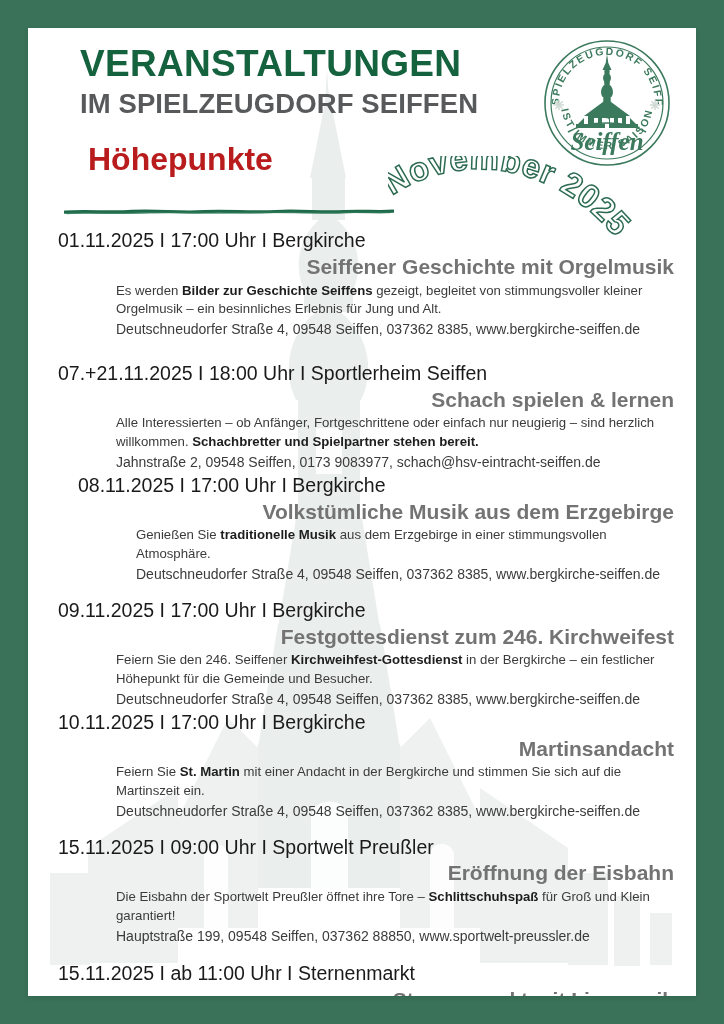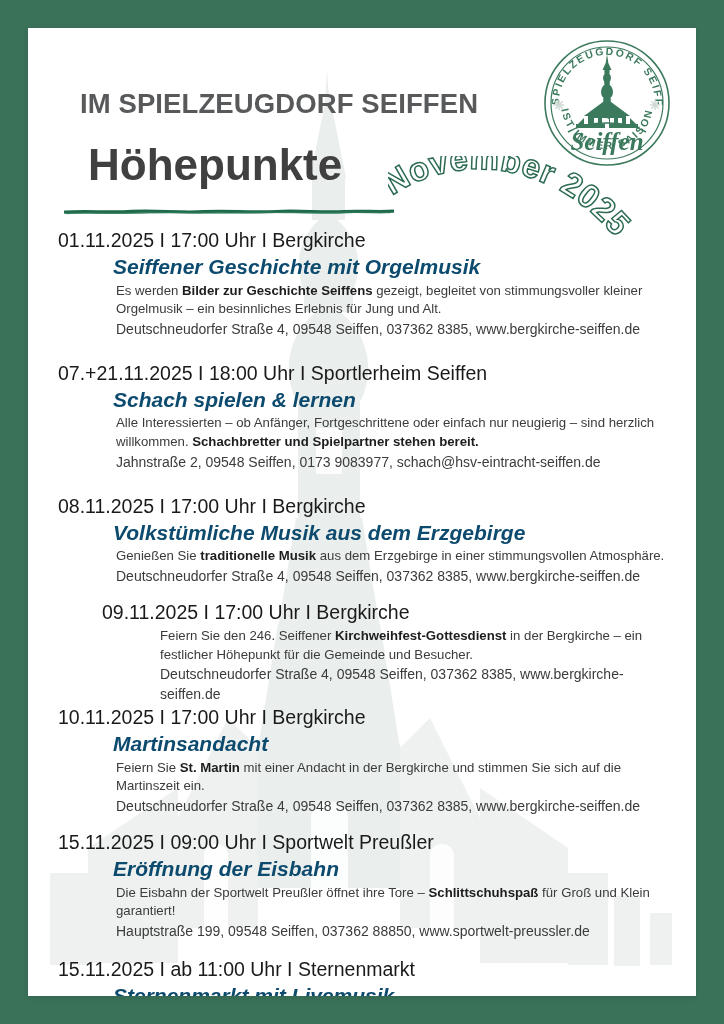--- a/index.html
+++ b/index.html
@@ -64,23 +64,23 @@
     font-weight: bold;
     letter-spacing: 0.1px;
     color: #58595b;
     line-height: 1;
     white-space: nowrap;
   }
   .title-highlight {
     position: absolute;
     left: 60px;
     top: 115px;
-    font-size: 44px;
+    font-size: 32px;
     font-weight: bold;
-    color: #404040;
+    color: #b91c1c;
     line-height: 1;
     white-space: nowrap;
   }
   .rule {
     position: absolute;
     left: 36px;
     top: 180px;
     width: 330px;
     height: 7px;
   }
@@ -118,24 +118,24 @@
   .ev-head {
     font-size: 19.5px;
     color: #1a1a1a;
     line-height: 1.28;
     white-space: nowrap;
   }
   .ev-head .d { font-weight: normal; }
   .ev-title {
     font-size: 21px;
     font-weight: bold;
-    font-style: italic;
-    color: #0c4a6e;
+    color: #737373;
     line-height: 1.22;
     margin-top: 1px;
+    text-align: right;
   }
   .ev-desc {
     font-size: 13.2px;
     color: #3b3b3b;
     line-height: 1.42;
     margin-top: 2px;
   }
   .ev-desc b { color: #1d1d1d; }
   .ev-contact {
     font-size: 14px;
@@ -198,20 +198,21 @@
       <g fill="#ffffff" opacity="0.9">
 
         <path d="M176 828 C176 812 200 812 200 828 L200 900 L176 900 Z"></path>
         <path d="M402 828 C402 812 426 812 426 828 L426 900 L402 900 Z"></path>
 
         <path d="M283 790 C283 768 320 768 320 790 L320 862 L283 862 Z"></path>
       </g>
     </svg>
 
     <div class="header">
+      <div class="title-main">VERANSTALTUNGEN</div>
       <div class="title-sub">IM SPIELZEUGDORF SEIFFEN</div>
       <div class="title-highlight">Höhepunkte</div>
 
       <svg class="rule" viewBox="0 0 330 7" preserveAspectRatio="none" aria-hidden="true">
         <path d="M1 4.2 C 22 2.6, 45 5.0, 68 3.4 C 92 1.9, 116 5.2, 140 3.6 C 164 2.2, 188 5.1, 212 3.5 C 236 2.1, 258 5.0, 280 3.6 C 298 2.6, 314 4.4, 329 3.2" stroke="#1f6a4a" stroke-width="3.2" fill="none" stroke-linecap="round"></path>
         <path d="M3 5.4 C 30 4.2, 58 6.2, 86 4.8 C 118 3.4, 150 6.0, 182 4.6 C 214 3.3, 246 5.8, 278 4.5 C 296 3.8, 312 5.2, 326 4.4" stroke="#2d7a57" stroke-width="1.5" fill="none" stroke-linecap="round" opacity="0.8"></path>
       </svg>
 
       <svg class="seal" viewBox="0 0 134 134" aria-hidden="true">
         <defs>
@@ -289,28 +290,29 @@
           <div class="ev-title ind-2">Seiffener Geschichte mit Orgelmusik</div>
           <div class="ev-desc ind-3">Es werden <b>Bilder zur Geschichte Seiffens</b> gezeigt, begleitet von stimmungsvoller kleiner Orgelmusik – ein besinnliches Erlebnis für Jung und Alt.</div>
           <div class="ev-contact ind-3">Deutschneudorfer Straße 4, 09548 Seiffen, 037362 8385, www.bergkirche-seiffen.de</div>
         </div>
         <div class="event" style="margin-top: 21px;">
           <div class="ev-head ind-1"><span class="d">07.+21.11.2025</span> I 18:00 Uhr I Sportlerheim Seiffen</div>
           <div class="ev-title ind-2">Schach spielen &amp; lernen</div>
           <div class="ev-desc ind-3">Alle Interessierten – ob Anfänger, Fortgeschrittene oder einfach nur neugierig – sind herzlich willkommen. <b>Schachbretter und Spielpartner stehen bereit.</b></div>
           <div class="ev-contact ind-3">Jahnstraße 2, 09548 Seiffen, 0173 9083977, schach@hsv-eintracht-seiffen.de</div>
         </div>
-        <div class="event" style="margin-top: 21px;">
+        <div class="event" style="margin-top: 0; padding-left: 20px;">
           <div class="ev-head ind-1"><span class="d">08.11.2025</span> I 17:00 Uhr I Bergkirche</div>
           <div class="ev-title ind-2">Volkstümliche Musik aus dem Erzgebirge</div>
           <div class="ev-desc ind-3">Genießen Sie <b>traditionelle Musik</b> aus dem Erzgebirge in einer stimmungsvollen Atmosphäre.</div>
           <div class="ev-contact ind-3">Deutschneudorfer Straße 4, 09548 Seiffen, 037362 8385, www.bergkirche-seiffen.de</div>
         </div>
-        <div class="event" style="margin-top: 13px; padding-left: 44px;">
+        <div class="event" style="margin-top: 13px;">
           <div class="ev-head ind-1"><span class="d">09.11.2025</span> I 17:00 Uhr I Bergkirche</div>
+          <div class="ev-title ind-2">Festgottesdienst zum 246. Kirchweifest</div>
           <div class="ev-desc ind-3">Feiern Sie den 246. Seiffener <b>Kirchweihfest-Gottesdienst</b> in der Bergkirche – ein festlicher Höhepunkt für die Gemeinde und Besucher.</div>
           <div class="ev-contact ind-3">Deutschneudorfer Straße 4, 09548 Seiffen, 037362 8385, www.bergkirche-seiffen.de</div>
         </div>
         <div class="event" style="">
           <div class="ev-head ind-1"><span class="d">10.11.2025</span> I 17:00 Uhr I Bergkirche</div>
           <div class="ev-title ind-2">Martinsandacht</div>
           <div class="ev-desc ind-3">Feiern Sie <b>St. Martin</b> mit einer Andacht in der Bergkirche und stimmen Sie sich auf die Martinszeit ein.</div>
           <div class="ev-contact ind-3">Deutschneudorfer Straße 4, 09548 Seiffen, 037362 8385, www.bergkirche-seiffen.de</div>
         </div>
         <div class="event" style="margin-top: 13px;">

